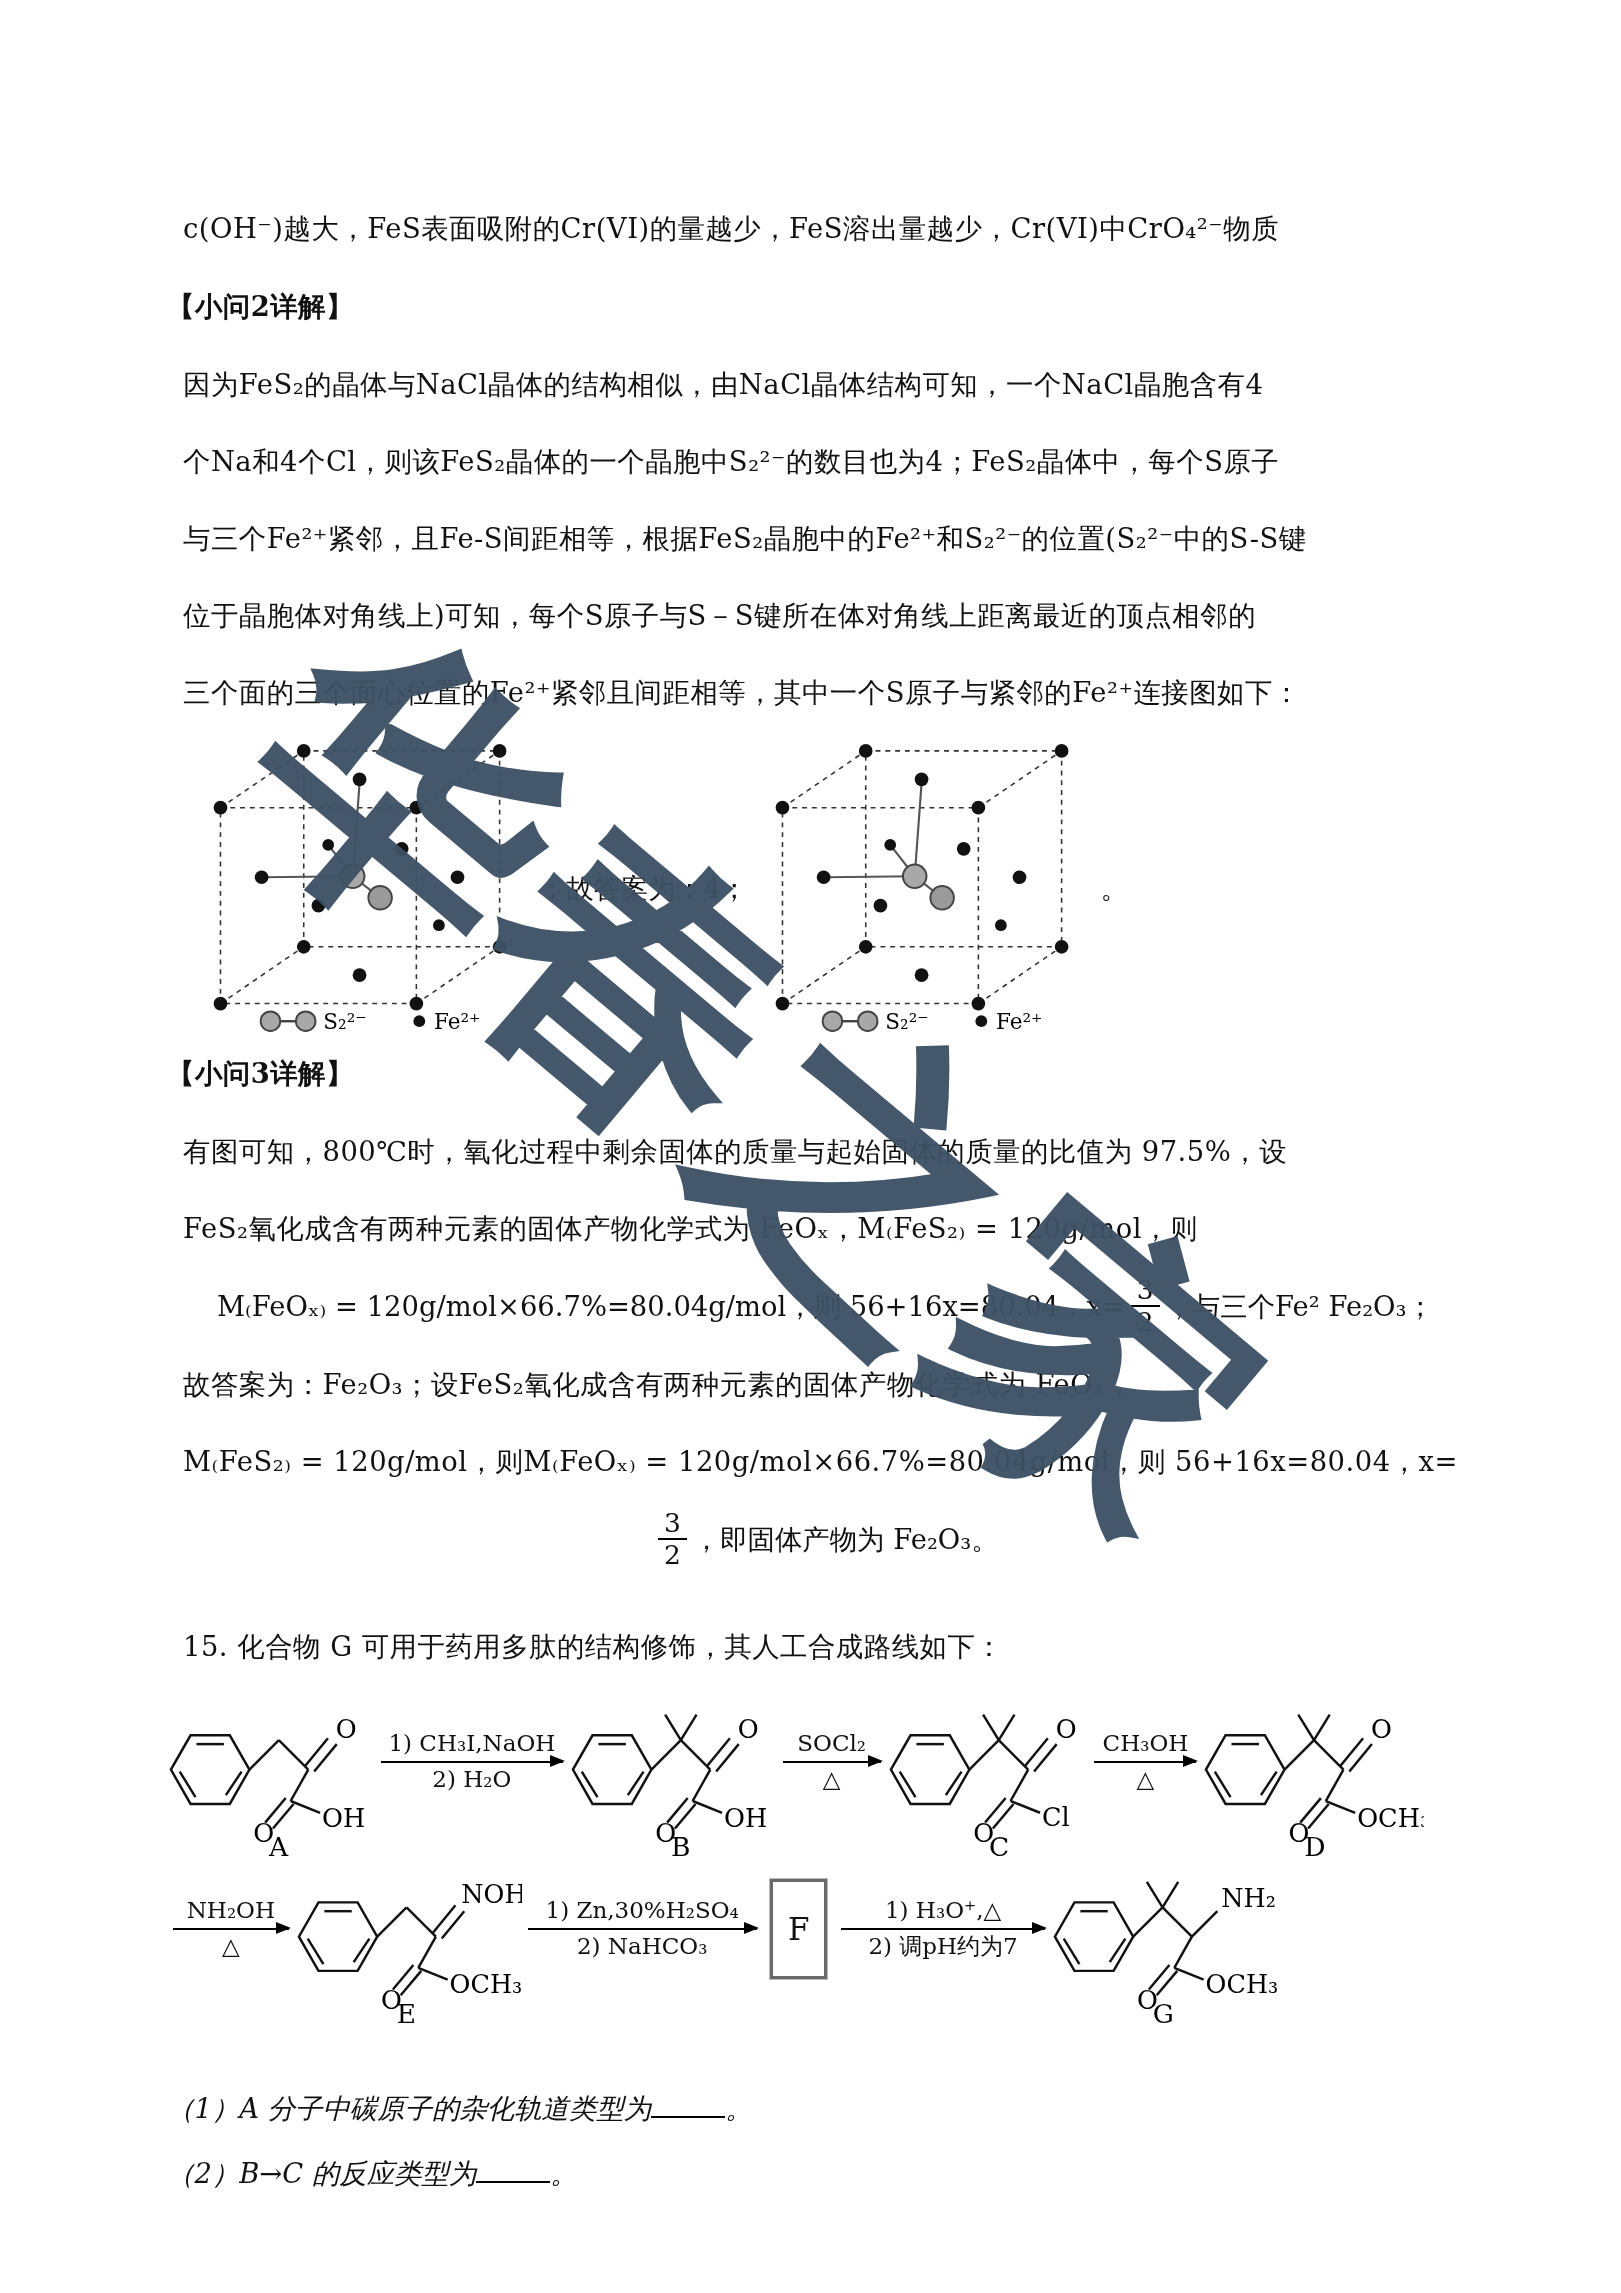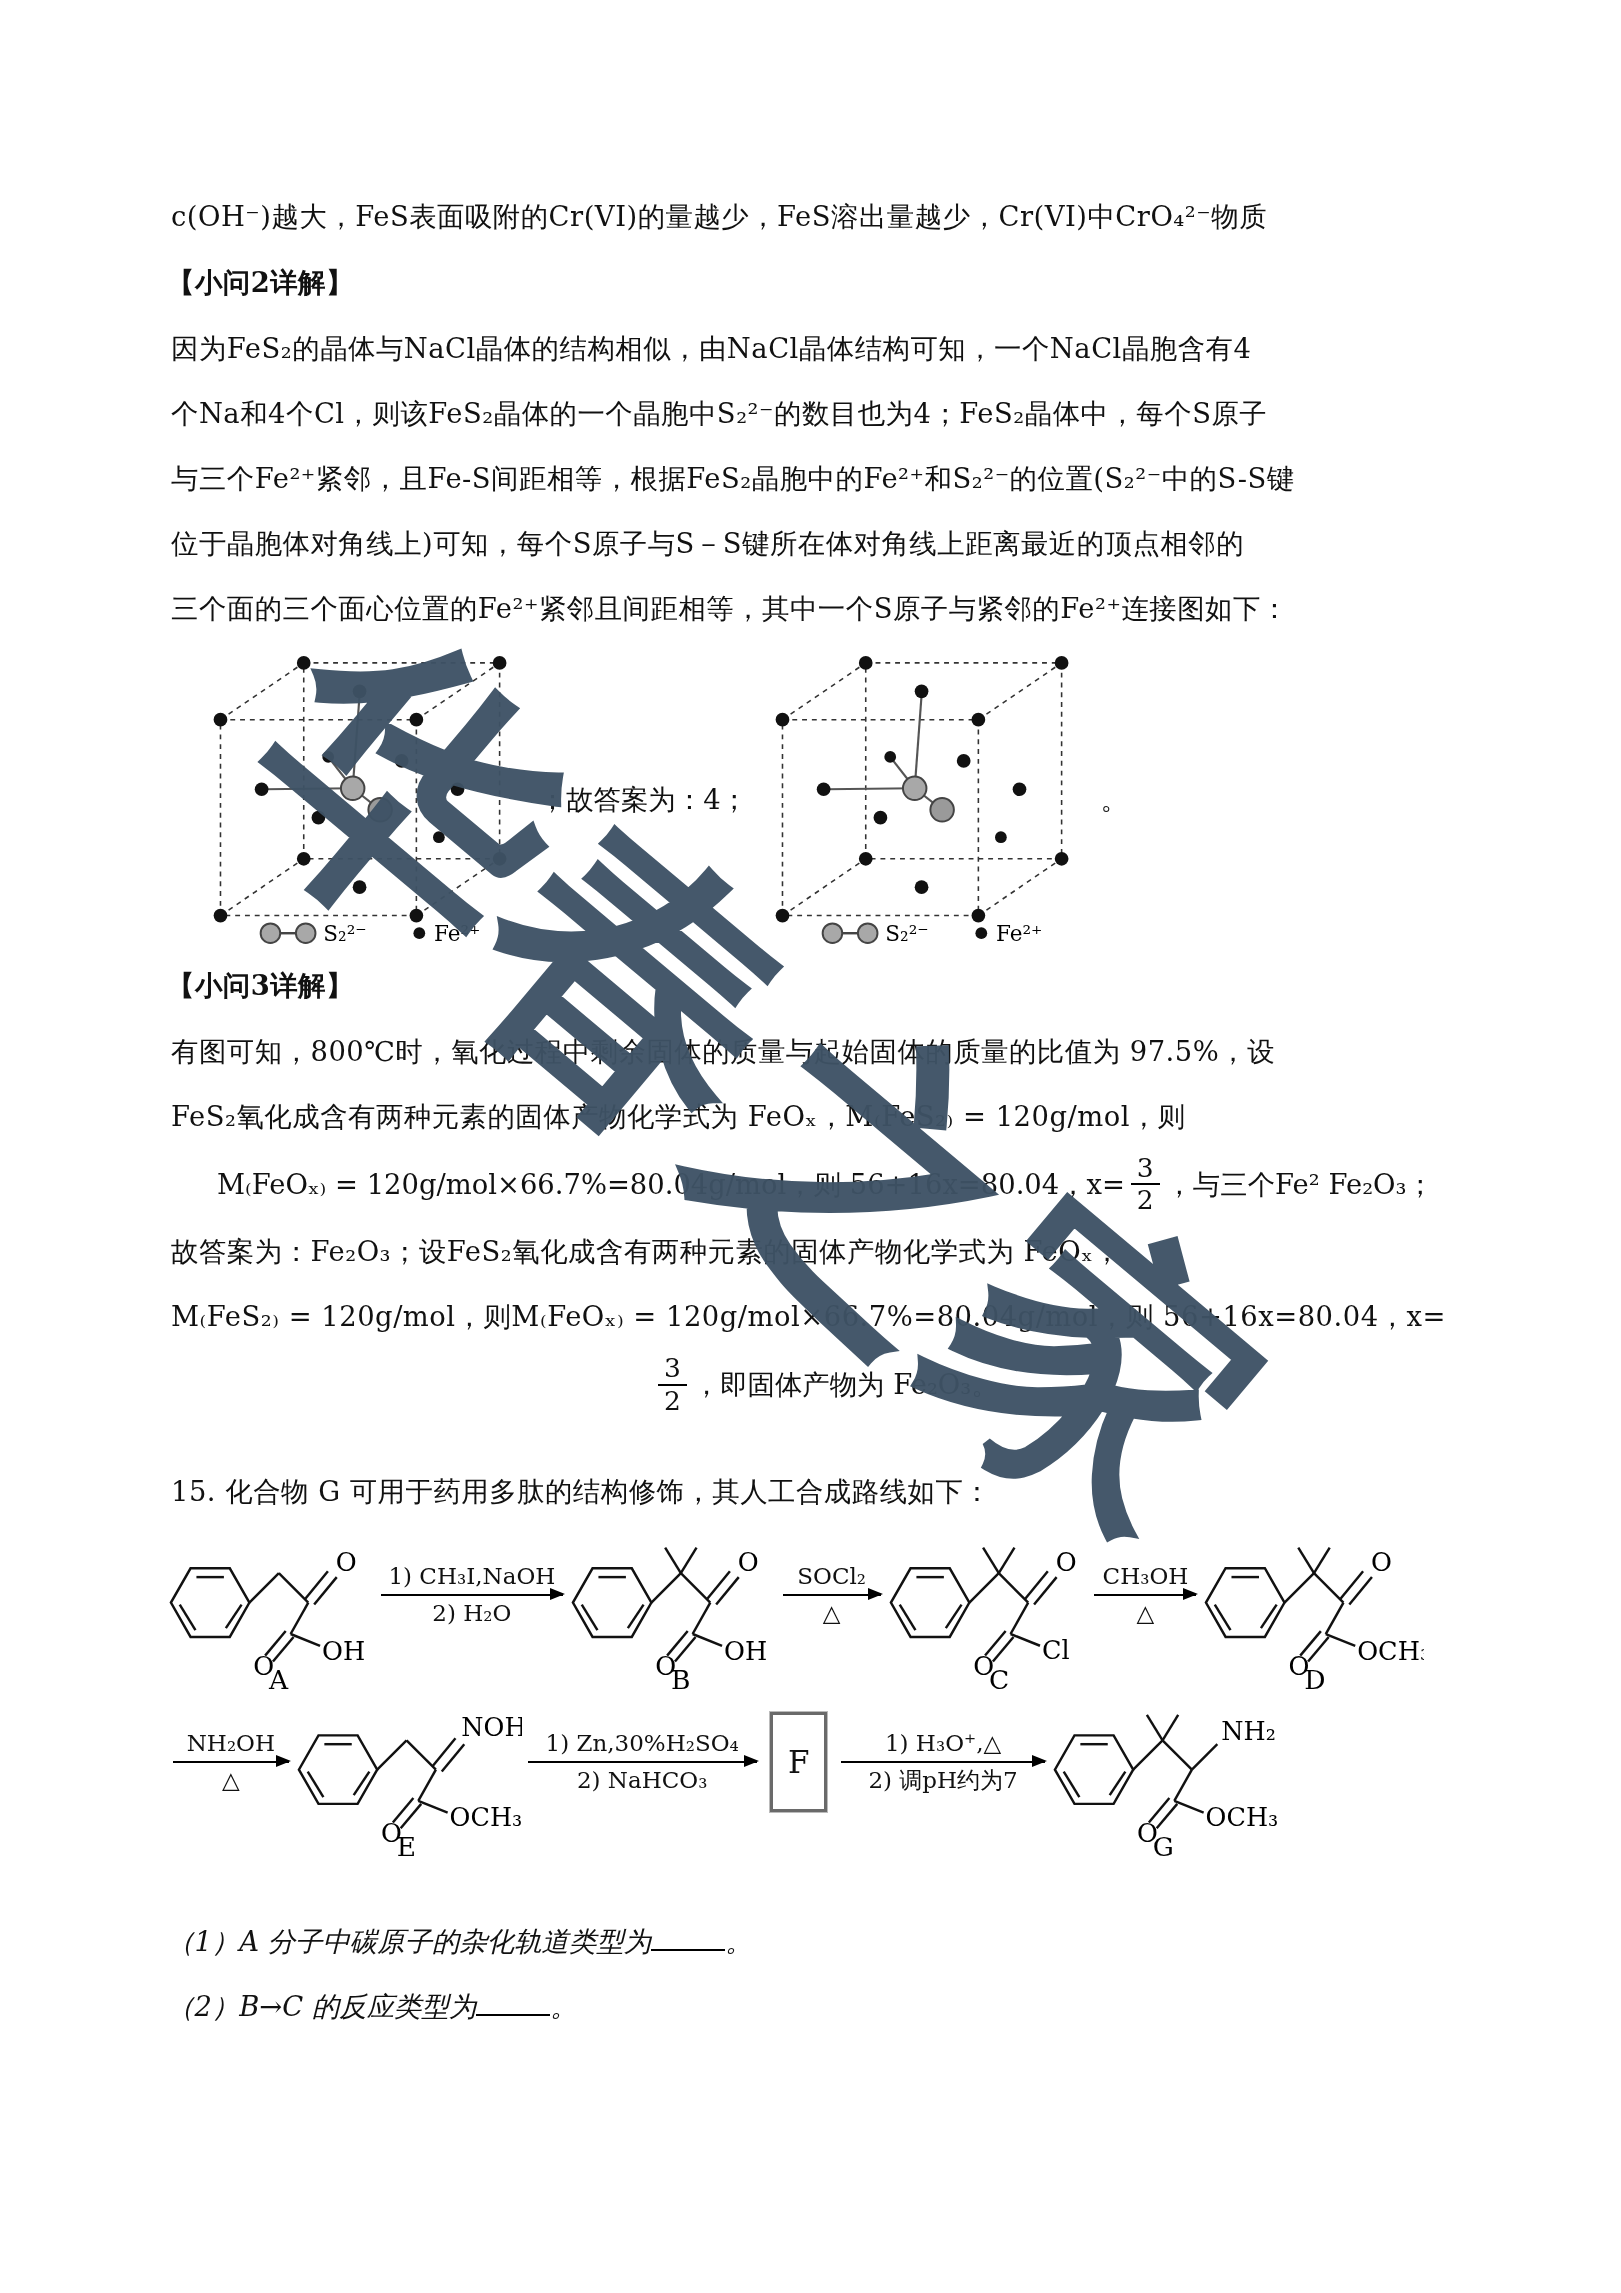--- a/index.html
+++ b/index.html
@@ -3,21 +3,21 @@
 <meta charset="utf-8">
 <style>
   html,body{margin:0;padding:0;background:#e8e8e8;}
   .page{
     position:relative;width:1621px;height:2294px;background:#ffffff;
     overflow:hidden;color:#111;
     font-family:"DejaVu Serif","Liberation Serif",serif;
     font-size:27.4px;
   }
   .content{position:absolute;left:167px;top:182px;width:1317px;z-index:1;}
-  .tline{margin:4px;line-height:61px;letter-spacing:0.5px;}
+  .tline{margin:16px;line-height:61px;letter-spacing:0.5px;}
   .hdr{margin:0;line-height:63px;font-weight:bold;letter-spacing:0.5px;}
   .mline{margin:5.9px 0;line-height:55px;display:flex;align-items:center;flex-wrap:wrap;justify-content:center;}
   .frac{display:inline-flex;flex-direction:column;align-items:center;line-height:1.15;margin:0 5.9px;font-size:26.5px;}
   .frac .fn{border-bottom:2px solid #000;padding:0 5.9px;}
   .frac .fd{padding:0 5.9px;}
   
   .figrow{display:flex;align-items:center;margin:11.8px 0 3.9px 29px;}
   .figcap{margin:0 9.8px;white-space:nowrap;text-align:center;}
   
   .watermark{

